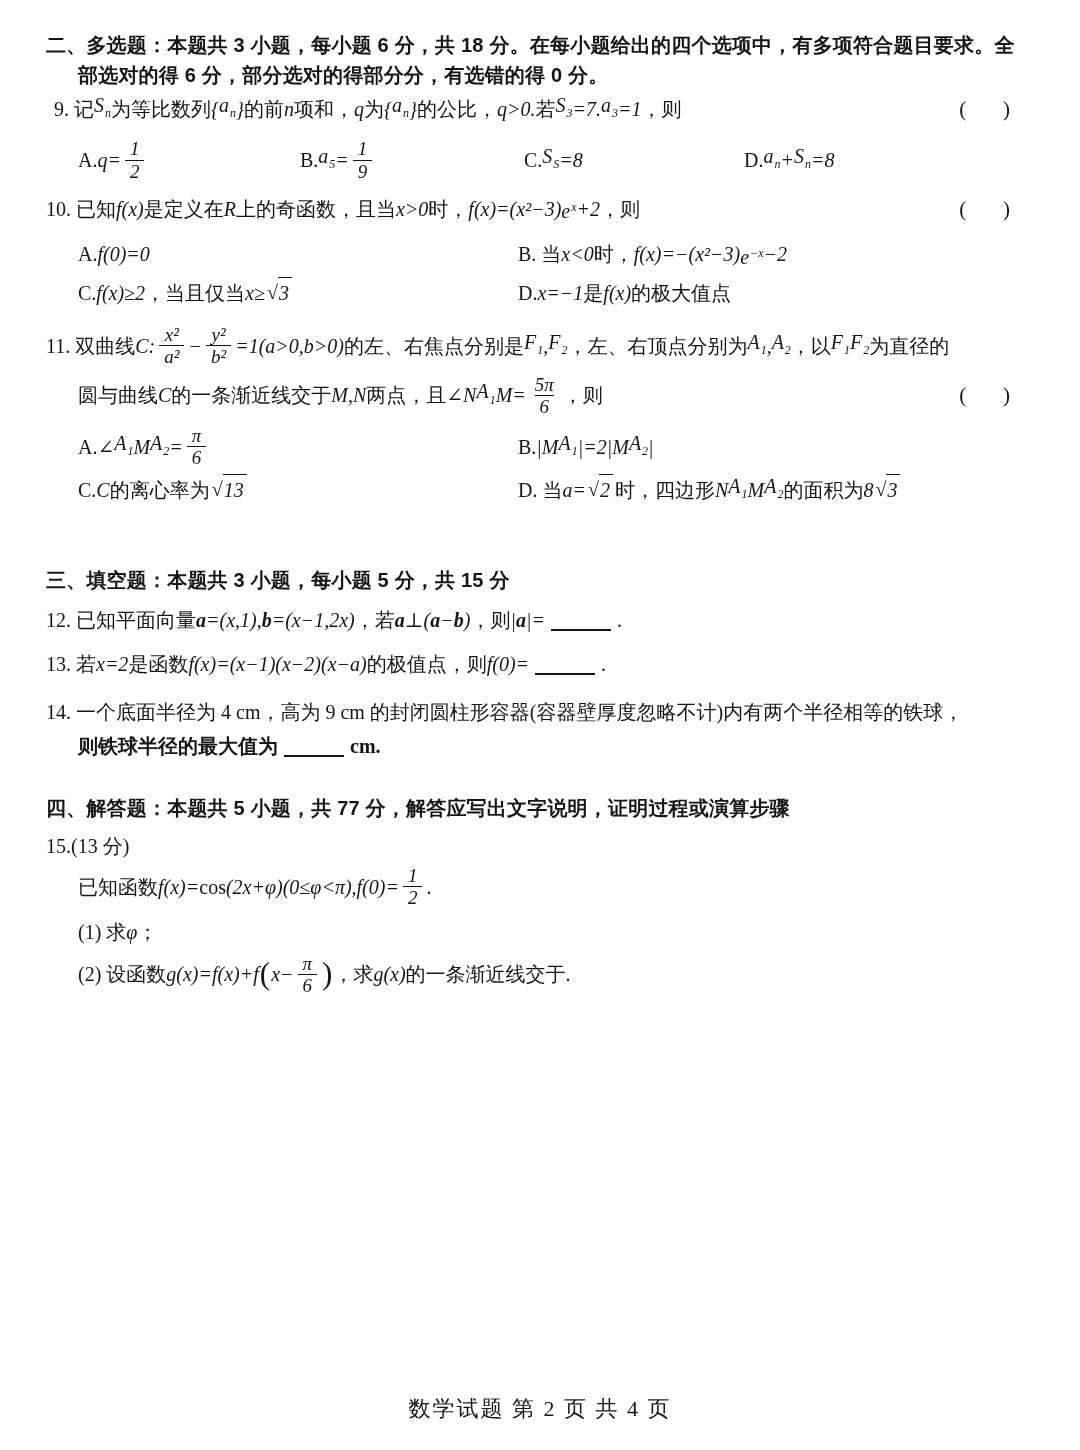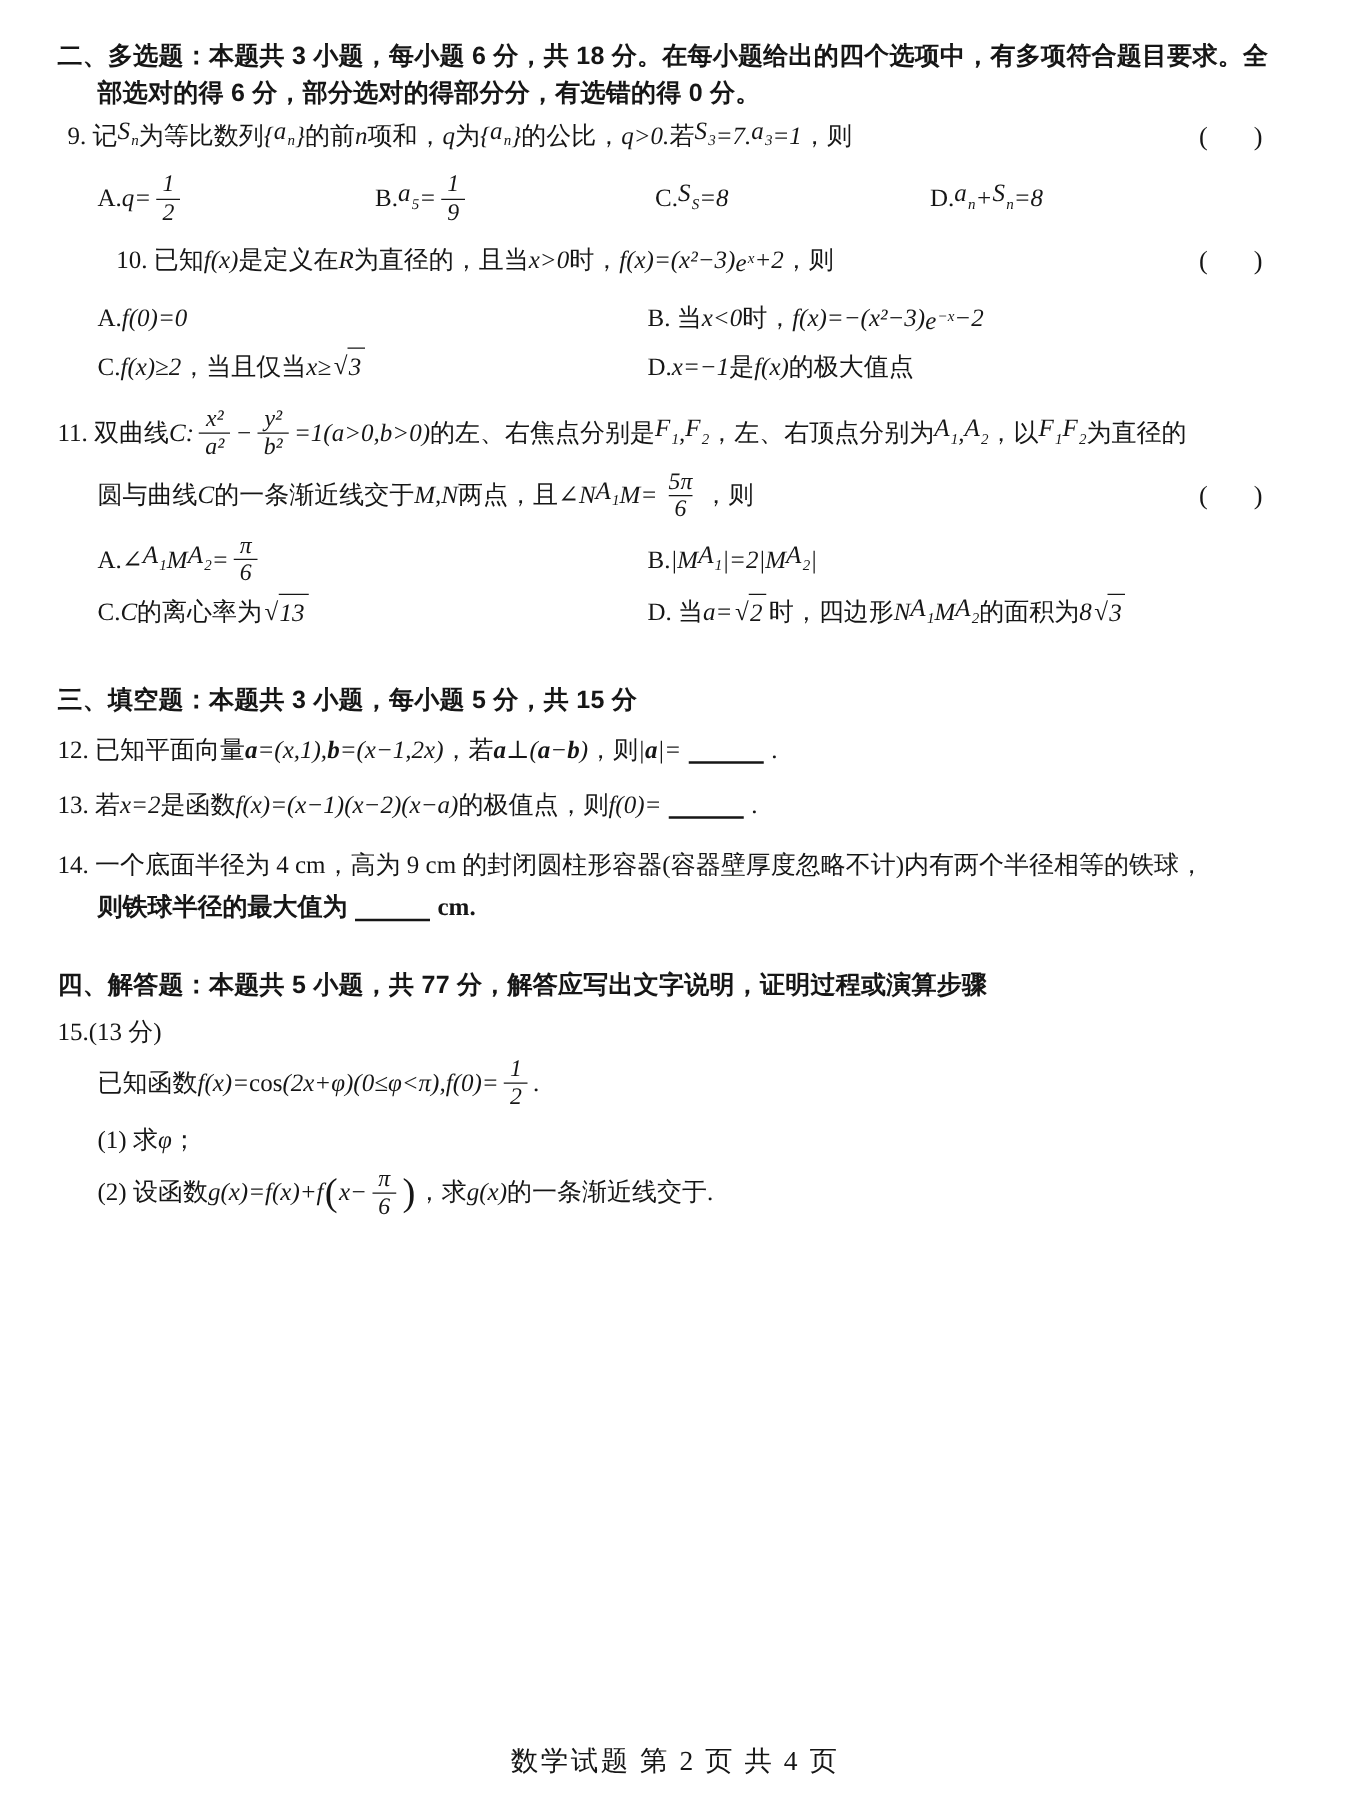--- a/index.html
+++ b/index.html
@@ -105,27 +105,27 @@
       </div>
     <div class="opt">
         <span class="rt">D. </span>
         <span class="rm"><span class="base">a</span><span class="sub">n</span></span>
         <span class="rm">+</span>
         <span class="rm"><span class="base">S</span><span class="sub">n</span></span>
         <span class="rm">=8</span>
       </div>
   </div>
 
-  <div class="qline" style="margin-top:10px;margin-left:47px;">
+  <div class="qline" style="margin-top:10px;">
     <div class="stem">
         <span class="rt">10. 已知 </span>
         <span class="rm">f(x)</span>
         <span class="rt"> 是定义在 </span>
         <span class="rm">R</span>
-        <span class="rt"> 为直径的，且当 </span>
+        <span class="rt"> 上的奇函数，且当 </span>
         <span class="rm">x&gt;0</span>
         <span class="rt"> 时，</span>
         <span class="rm">f(x)=(x²−3)</span>
         <span class="rm"><span class="base">e</span><span class="sup">x</span></span>
         <span class="rm">+2</span>
         <span class="rt">，则</span>
       </div>
     <div class="bracket">(       )</div>
   </div>
   <div class="opt-row two" style="margin-top:12px;">
@@ -254,21 +254,21 @@
         <span class="rm"><span class="base">A</span><span class="sub">2</span></span>
         <span class="rt"> 的面积为 </span>
         <span class="rm">8</span>
         <span class="sqrt">
           <span class="rad">√</span>
           <span class="radicand">3</span>
         </span>
       </div>
   </div>
 
-  <div class="h-line" style="margin-top:36px;">三、填空题：本题共 3 小题，每小题 5 分，共 15 分</div>
+  <div class="h-line" style="margin-top:56px;">三、填空题：本题共 3 小题，每小题 5 分，共 15 分</div>
 
   <div class="plainline" style="margin-top:10px;">
     <div class="stem">
         <span class="rt">12. 已知平面向量 </span>
         <span class="rm mb">a</span>
         <span class="rm">=(x,1),</span>
         <span class="rm mb">b</span>
         <span class="rm">=(x−1,2x)</span>
         <span class="rt">，若 </span>
         <span class="rm mb">a</span>

